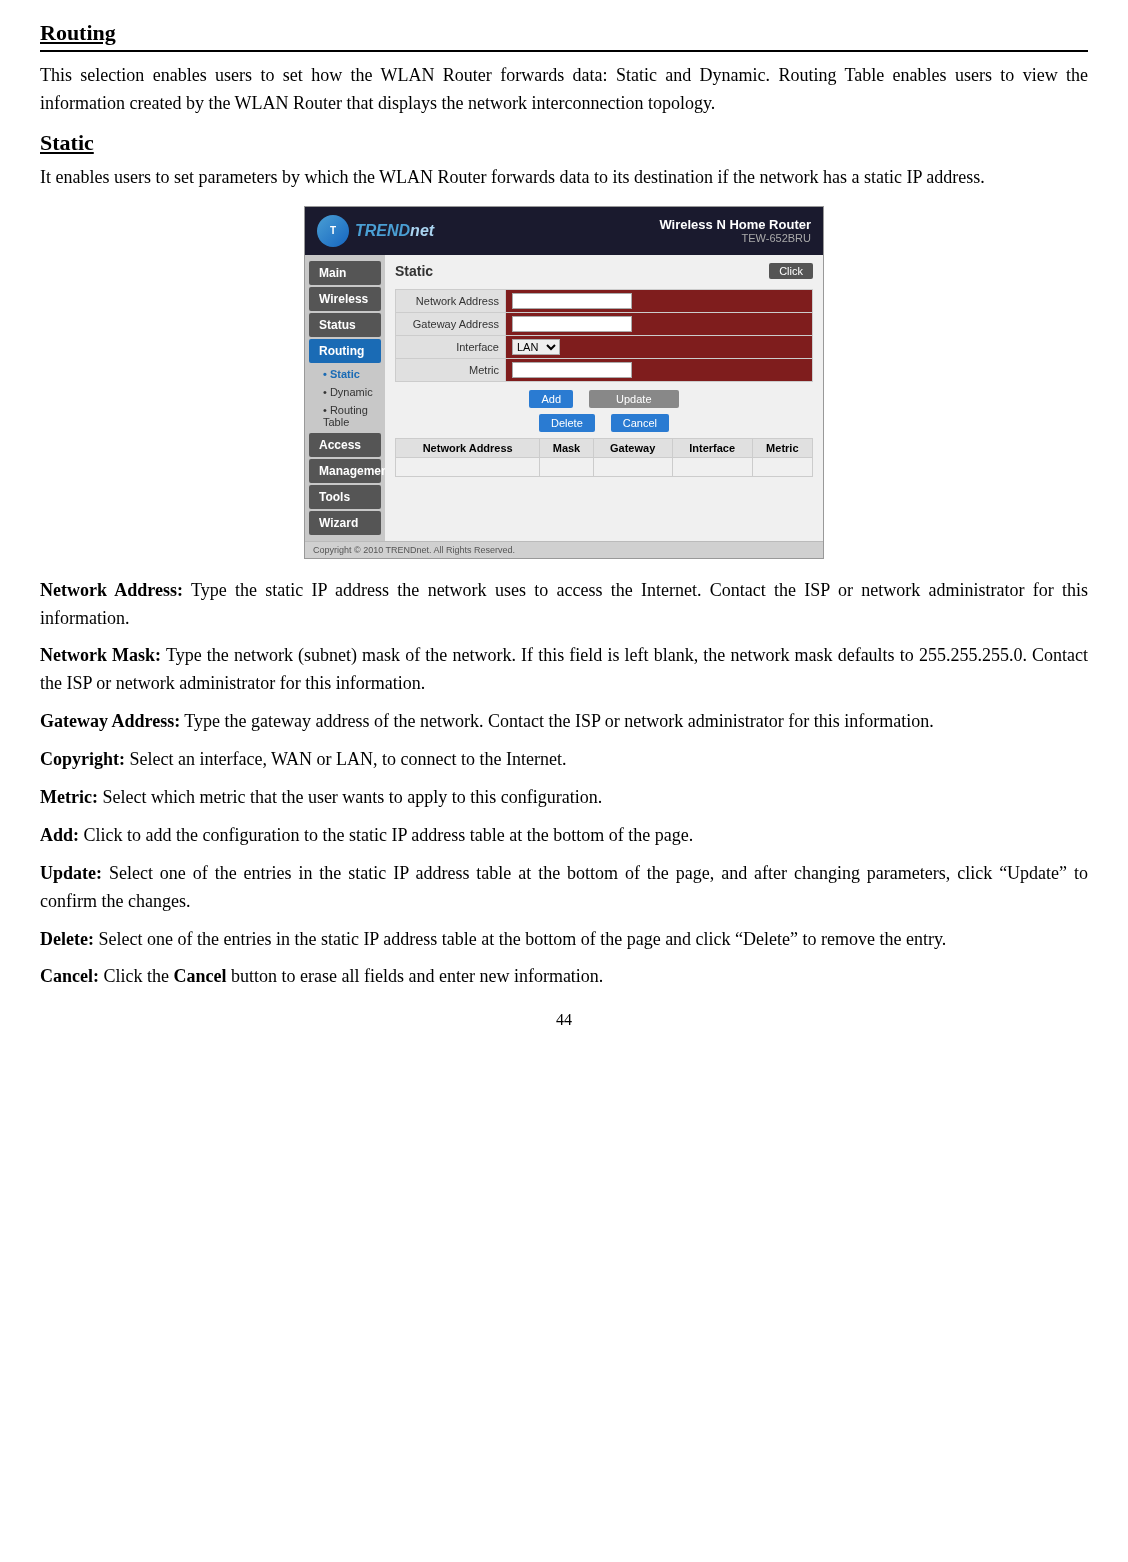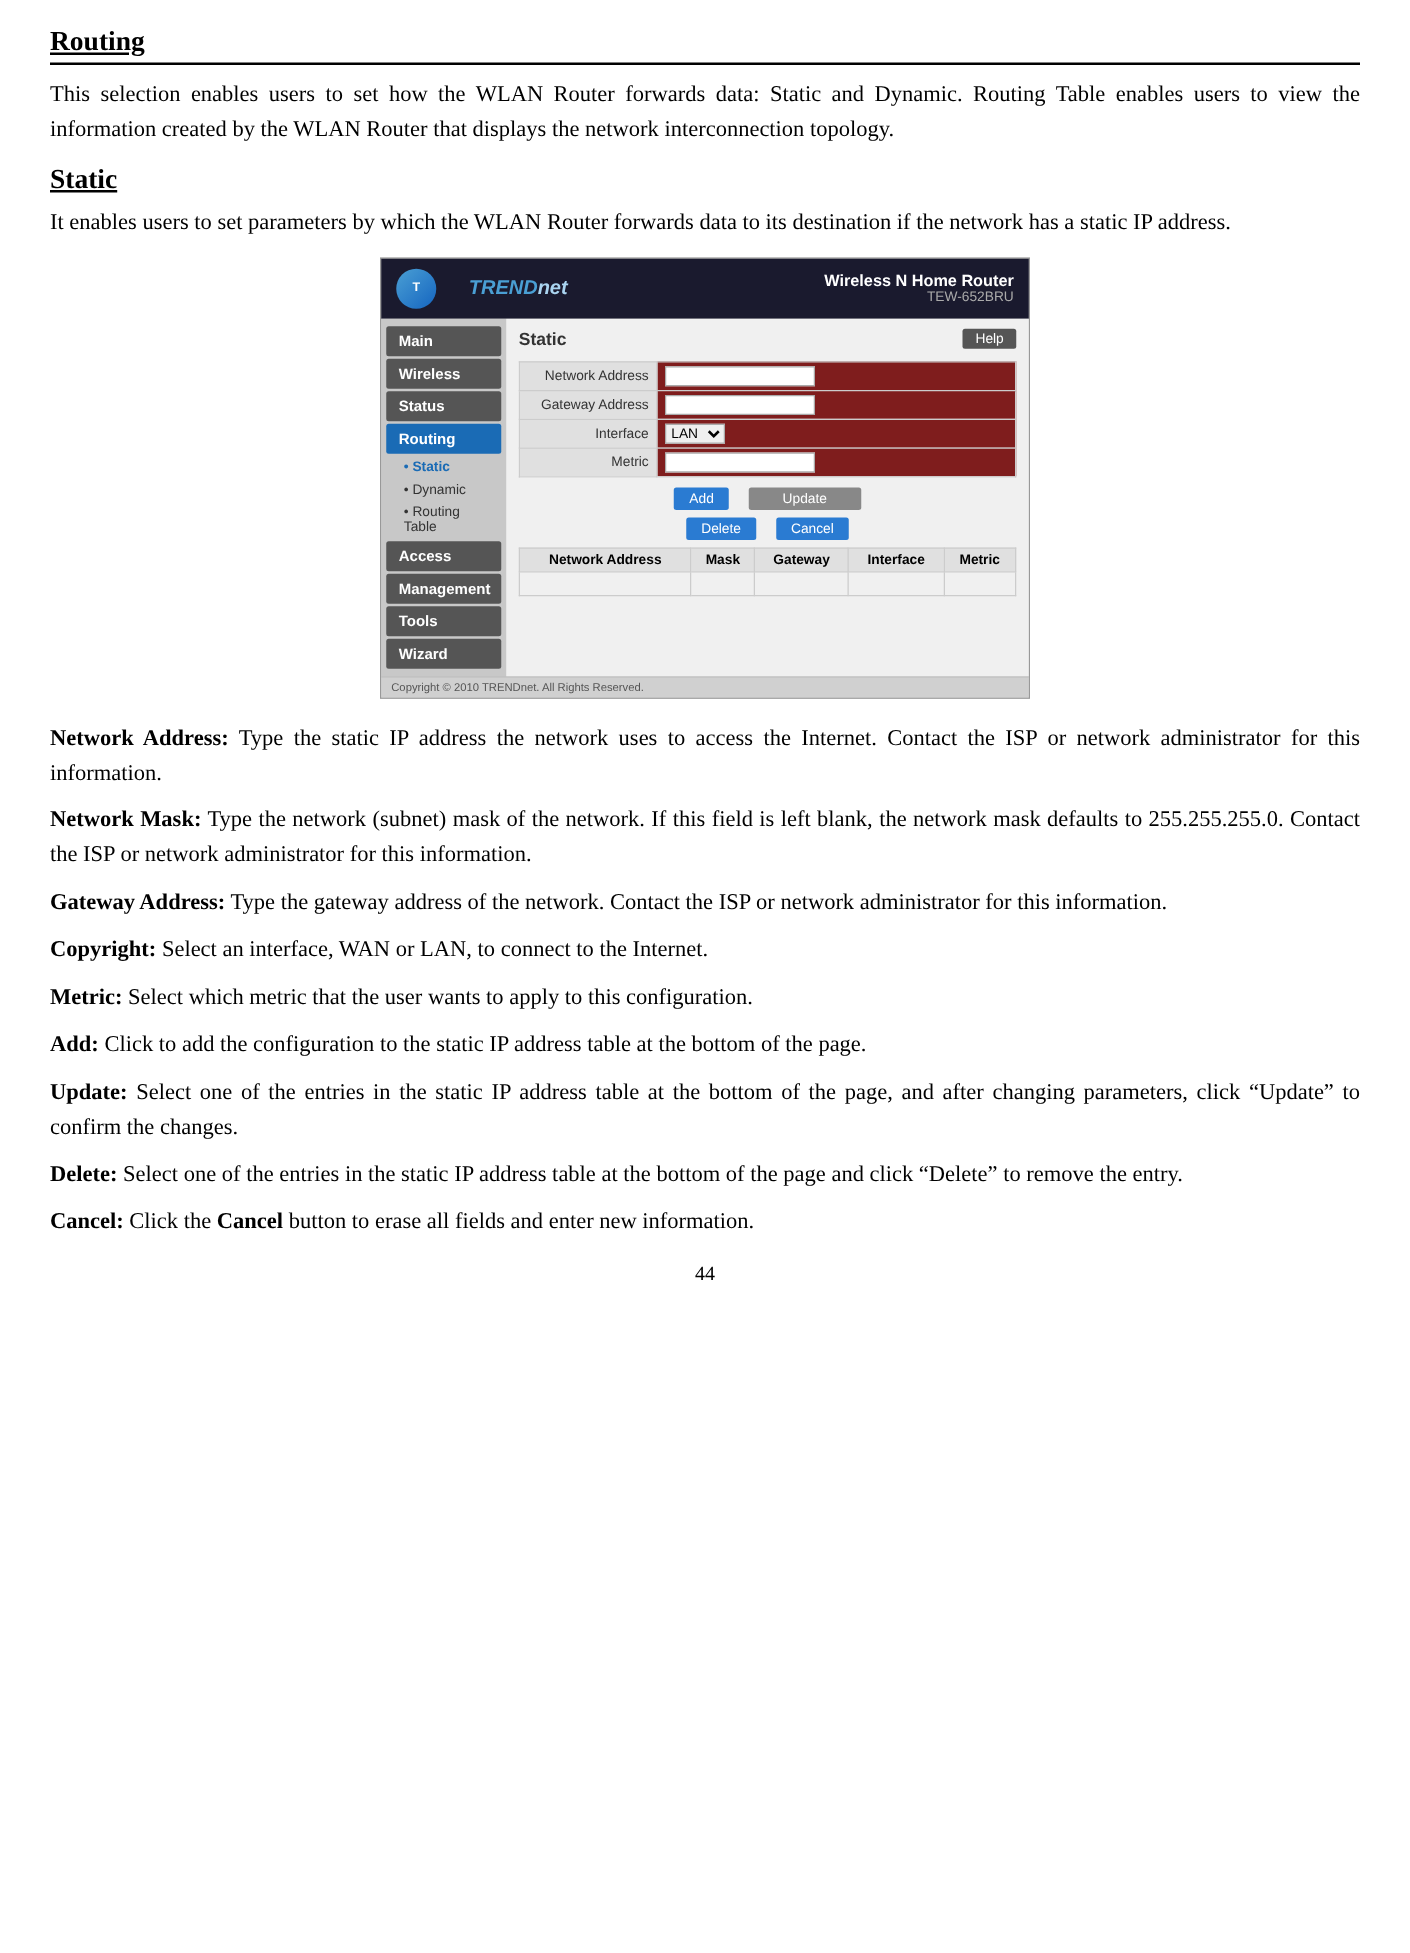--- a/index.html
+++ b/index.html
@@ -71,40 +71,39 @@
       justify-content: center;
       color: white;
       font-size: 10px;
       font-weight: bold;
     }
     .router-logo-text {
       color: white;
       font-size: 16px;
       font-weight: bold;
       font-style: italic;
-      margin-left: 20px;
     }
     .router-logo-text span { color: #4a9fd4; }
     .router-product-info {
       text-align: right;
       color: white;
     }
     .router-product-info .product-name {
       font-size: 13px;
       font-weight: bold;
     }
     .router-product-info .product-model {
       font-size: 11px;
       color: #aaa;
     }
     .router-body {
       display: flex;
     }
     .router-nav {
-      width: 100px;
+      width: 80px;
       background: #c8c8c8;
       padding: 4px 0;
     }
     .nav-item {
       display: block;
       padding: 5px 10px;
       font-size: 12px;
       font-weight: bold;
       color: #fff;
       background: #555;
@@ -308,21 +307,21 @@
         <span class="nav-sub-item">Routing Table</span>
         <span class="nav-item">Access</span>
         <span class="nav-item">Management</span>
         <span class="nav-item">Tools</span>
         <span class="nav-item">Wizard</span>
       </div>
 
       <div class="router-content">
         <div class="content-header">
           <span class="content-title">Static</span>
-          <button class="help-btn">Help</button>
+          <button class="help-btn">Click</button>
         </div>
 
         <table class="form-table">
           <tbody>
               <tr>
             <td class="label-cell">Network Address</td>
             <td class="input-cell">
               <input type="text" value="" style="">
             </td>
           </tr>

